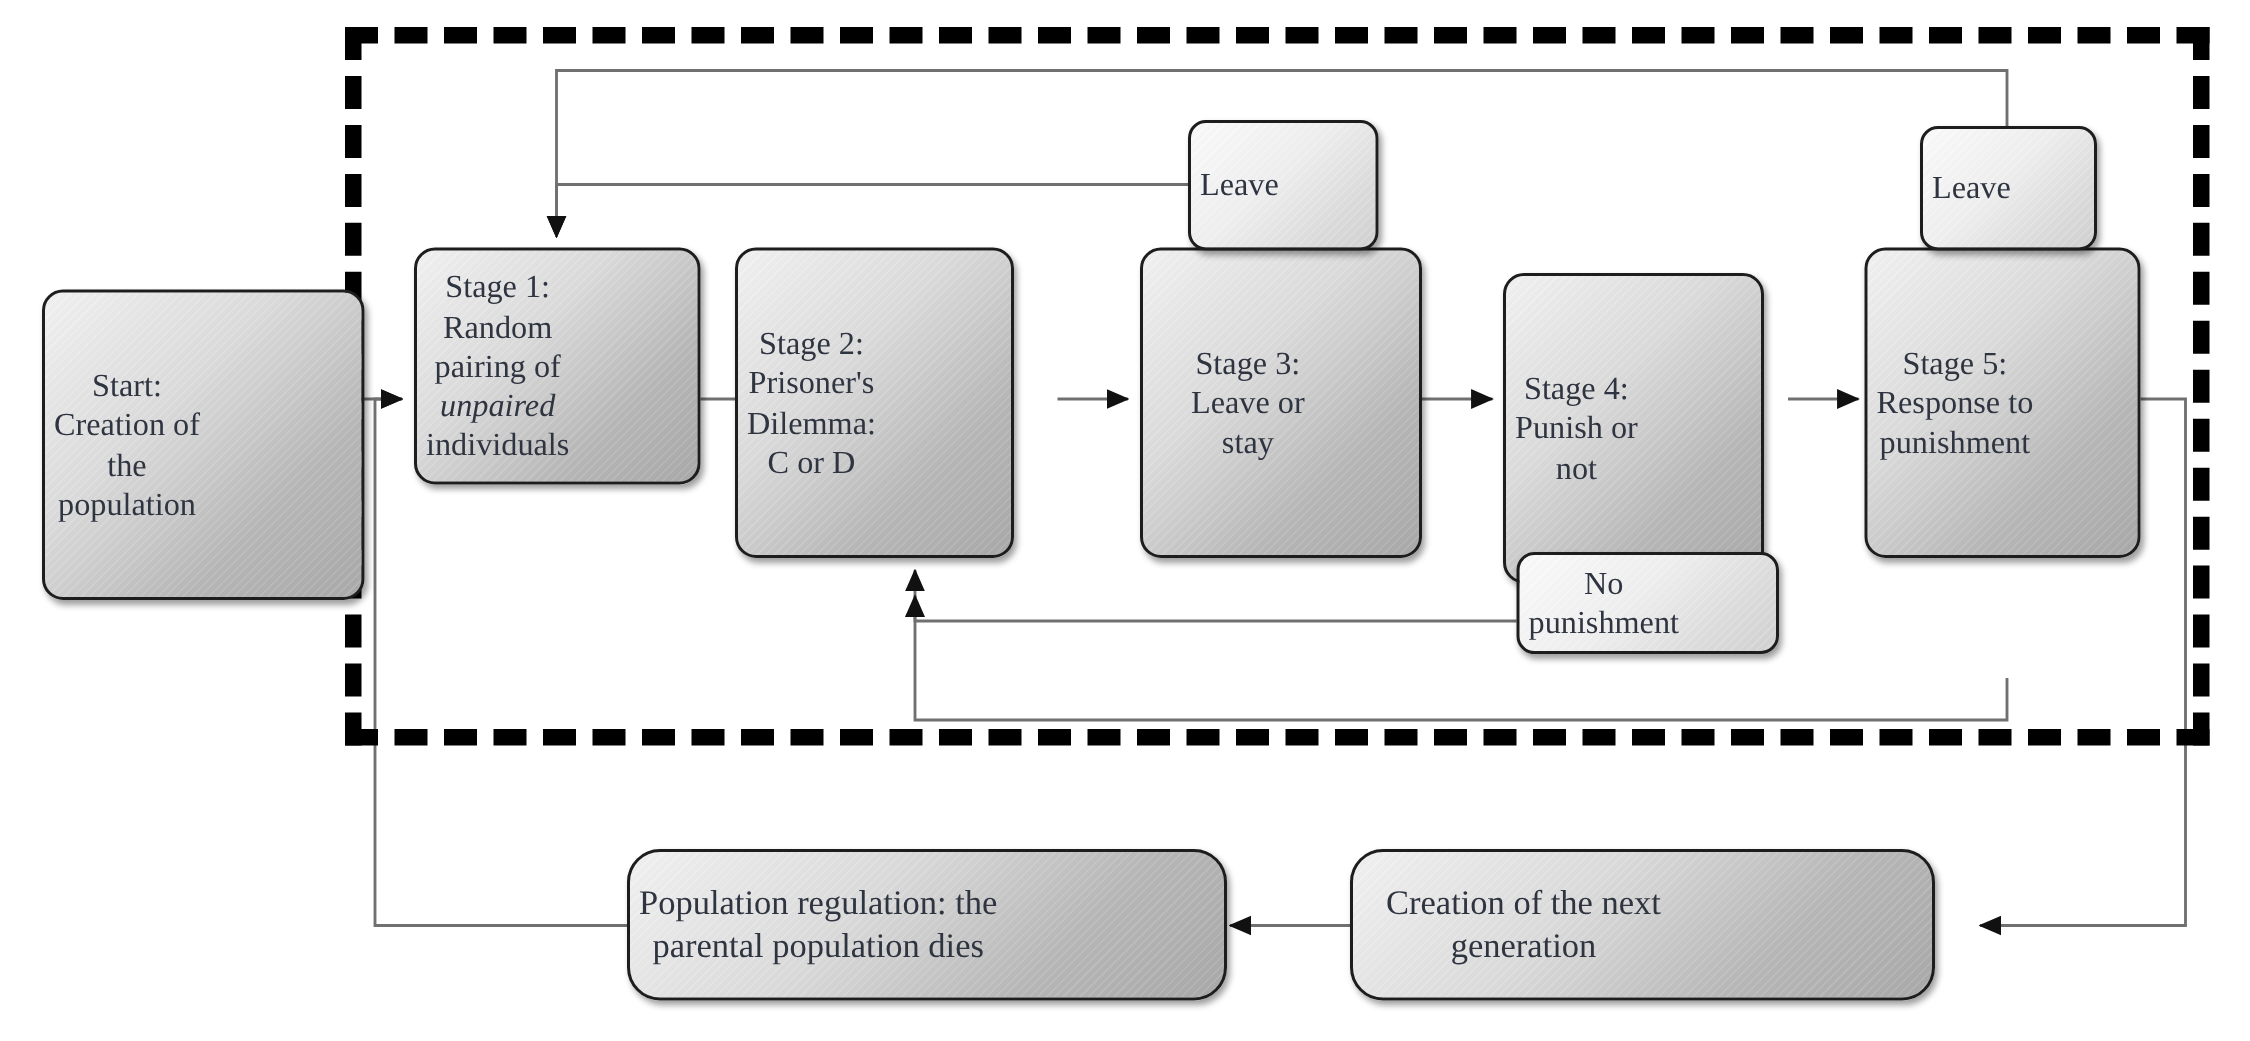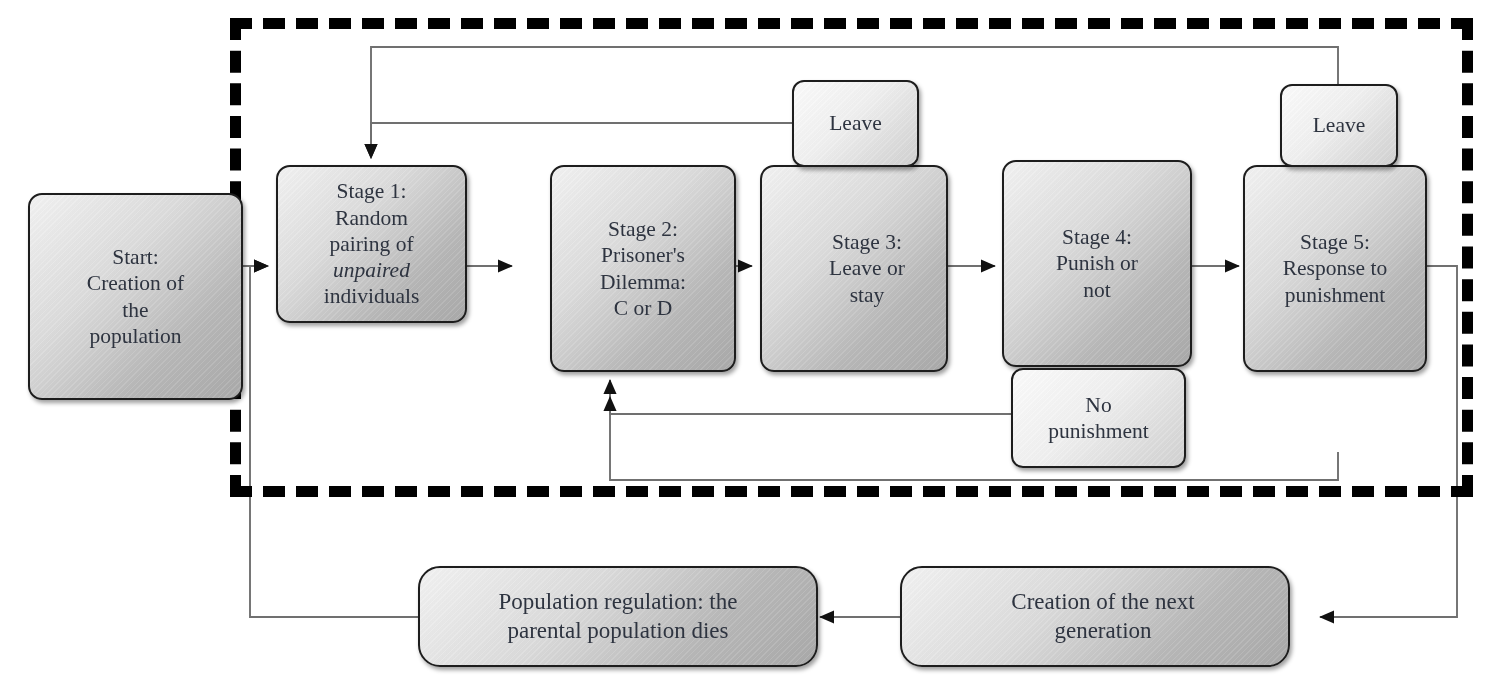--- a/index.html
+++ b/index.html
@@ -32,21 +32,20 @@
     border: 11px dashed #000000;
     box-sizing: border-box;
     background: transparent;
   }
   
   .node {
     position: absolute;
     box-sizing: border-box;
     display: flex;
     align-items: center;
-    justify-content: center;
     text-align: center;
     color: #2e3440;
     border: 2.2px solid #1d1d1d;
     border-radius: 14px;
     background:
       repeating-linear-gradient(135deg,
         rgba(255,255,255,0.10) 0px,
         rgba(255,255,255,0.10) 1px,
         rgba(0,0,0,0.012) 1px,
         rgba(0,0,0,0.012) 4px),
@@ -136,44 +135,44 @@
   <div class="node stage" style="left:276px; top:165px; width:191px; height:158px;">
     <span>
       <span>Stage 1:</span><br>
       <span>Random</span><br>
       <span>pairing of</span><br>
       <span class="ital">unpaired</span><br>
       <span>individuals</span>
     </span>
   </div>
 
-  <div class="node stage" style="left:550px; top:165px; width:186px; height:207px;">
+  <div class="node stage" style="left:490px; top:165px; width:186px; height:207px;">
     <span class="lbl">Stage 2:
 Prisoner's
 Dilemma:
 C or D</span>
   </div>
 
   <div class="node sub" style="left:792px; top:80px; width:127px; height:87px;">
     <span class="lbl">Leave</span>
   </div>
 
   <div class="node stage" style="left:760px; top:165px; width:188px; height:207px;padding-left:32px;">
     <span class="lbl">Stage 3:
 Leave or
 stay</span>
   </div>
 
-  <div class="node stage" style="left:1002px; top:160px; width:190px; height:207px;font-family:Liberation Serif, serif;">
+  <div class="node stage" style="left:1002px; top:182px; width:174px; height:207px;font-family:Liberation Serif, serif;">
     <span class="lbl">Stage 4:
 Punish or
 not</span>
   </div>
 
-  <div class="node sub" style="left:1011px; top:368px; width:175px; height:100px;">
+  <div class="node sub" style="left:1011px; top:368px; width:175px; height:68px;">
     <span class="lbl">No
 punishment</span>
   </div>
 
   <div class="node sub" style="left:1280px; top:84px; width:118px; height:83px;">
     <span class="lbl">Leave</span>
   </div>
 
   <div class="node stage" style="left:1243px; top:165px; width:184px; height:207px;">
     <span class="lbl">Stage 5:

